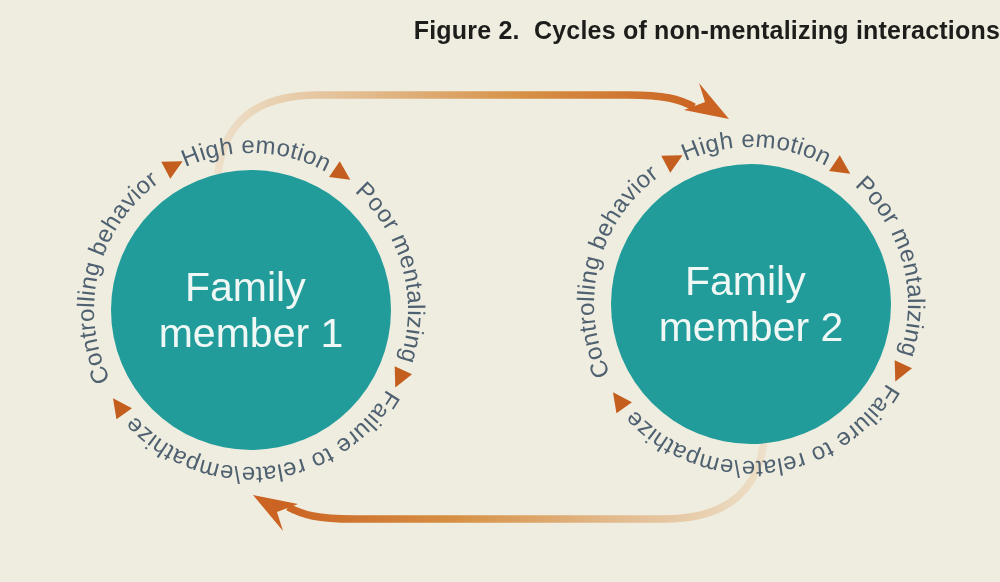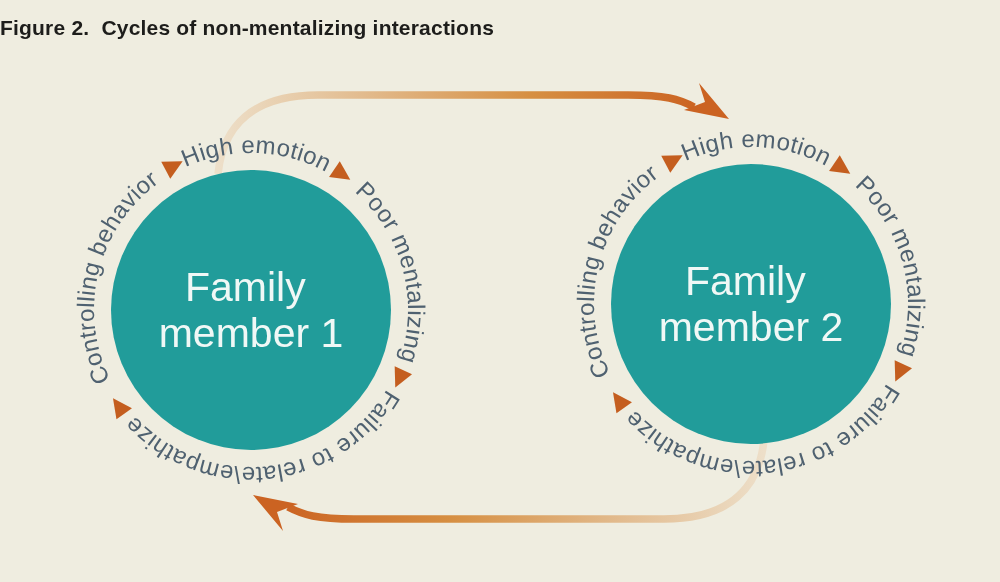--- a/index.html
+++ b/index.html
@@ -1,22 +1,22 @@
 <!DOCTYPE html>
 <html><head>
 <meta charset="utf-8">
 <style>
   html,body{margin:0;padding:0;background:#d8d6cc;}
   .stage{
     position:relative;width:1000px;height:582px;overflow:hidden;
     background:#EFEDE0;font-family:"Liberation Sans",sans-serif;
   }
   .fig-title{
-    position:absolute;top:16px;left:0;width:100%;text-align:left;
-    font-weight:bold;font-size:21px;letter-spacing:.2px;color:#1D1D1B;
+    position:absolute;top:16px;left:0;width:100%;text-align:right;
+    font-weight:bold;font-size:25px;letter-spacing:.2px;color:#1D1D1B;
     white-space:pre;
   }
   .diagram{position:absolute;left:0;top:0;}
   .member-circle{fill:#219C9A;}
   .member-label{font-size:41px;fill:#F0F8F6;text-anchor:middle;}
   .ring-label{font-size:24px;fill:#4F6170;letter-spacing:.4px;text-anchor:middle;}
   .ring-tri{font-size:25px;font-family:"DejaVu Sans",sans-serif;fill:#C45E1F;text-anchor:middle;}
   .flow-shaft{fill:none;stroke:url(#flow-grad);stroke-width:7.5;}
   .flow-head{fill:#CB6322;}
 </style>

